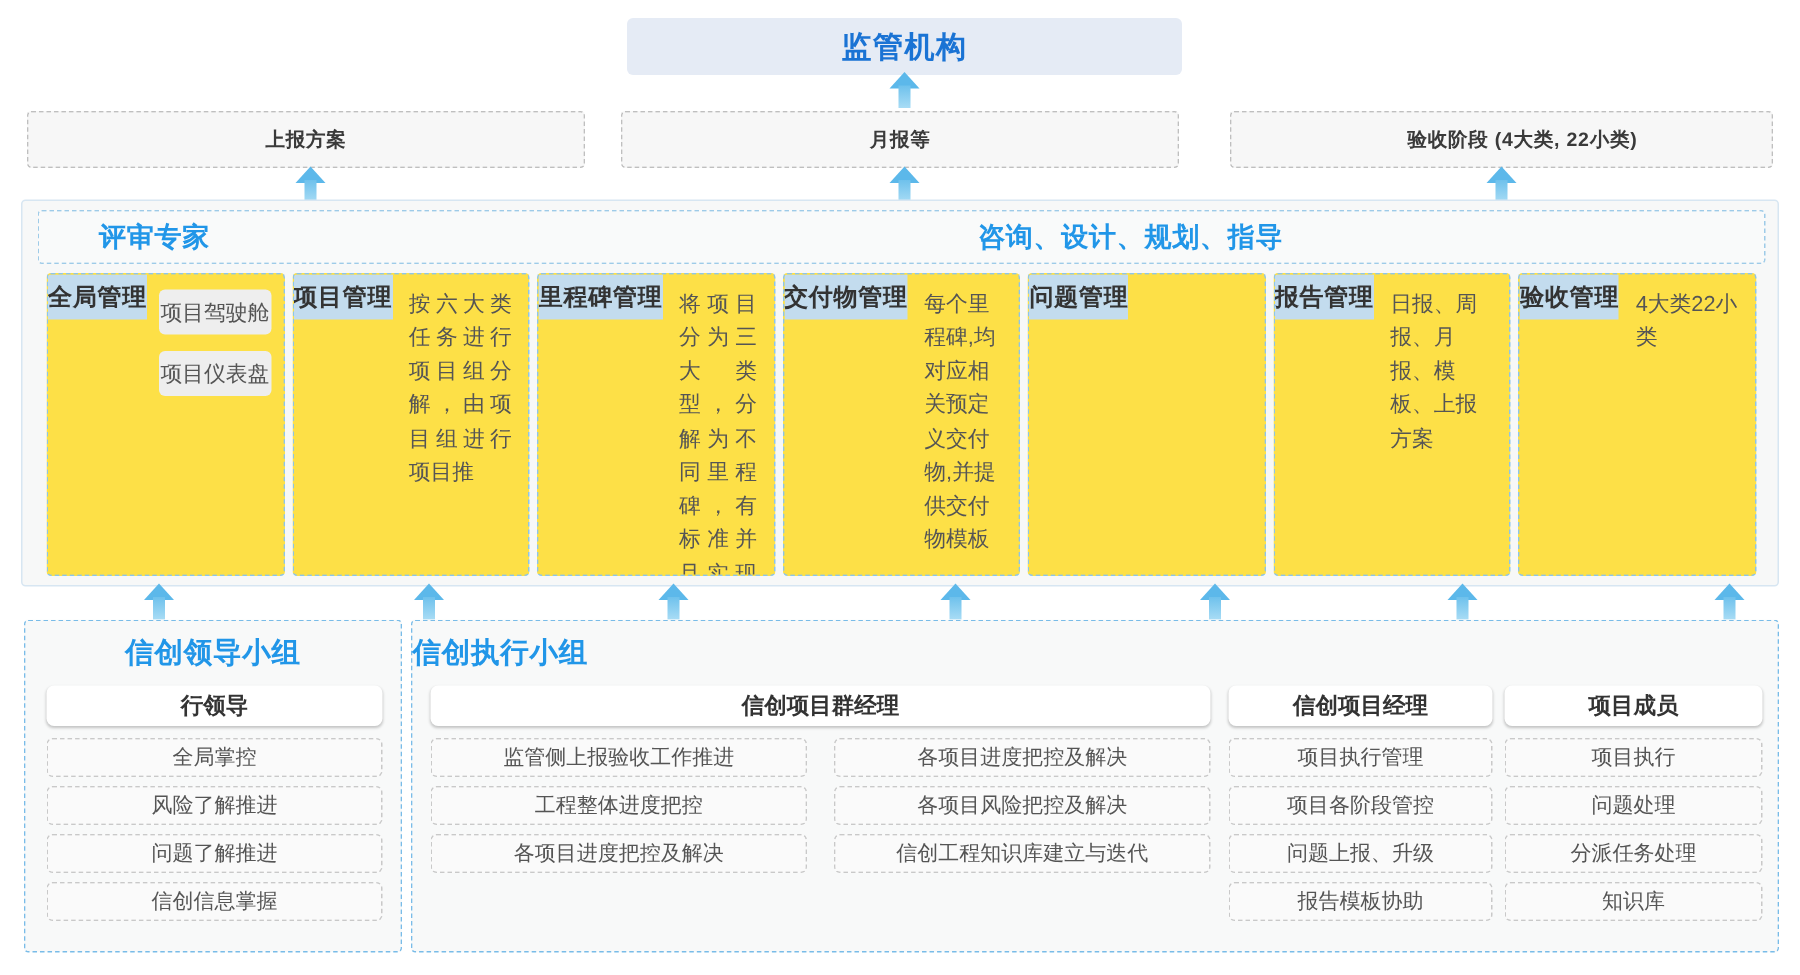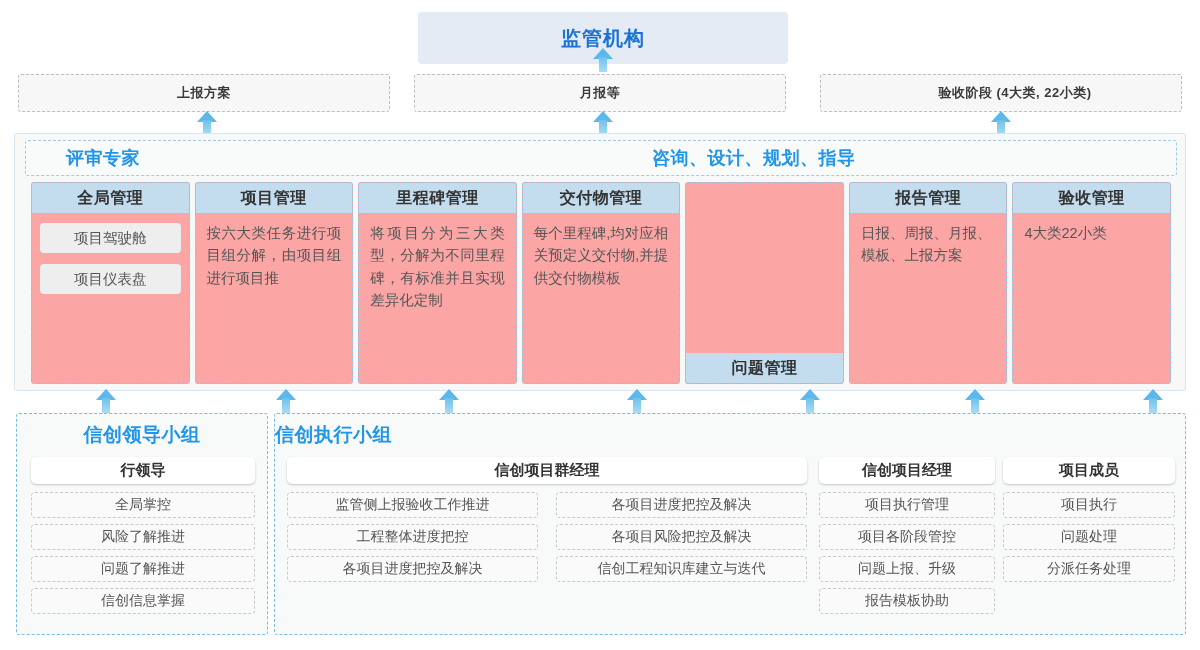--- a/index.html
+++ b/index.html
@@ -6,21 +6,21 @@
   html, body {
     width: 1200px; height: 650px;
     background: #ffffff;
     font-family: "Liberation Sans", "DejaVu Sans", sans-serif;
     overflow: hidden;
   }
   .page { position: relative; width: 1200px; height: 650px; }
 
   
   .regulator {
-    position: absolute; left: 418px; top: 12px; width: 370px; height: 52px;
+    position: absolute; left: 418px; top: 12px; width: 370px; height: 38px;
     background: #e5ebf5; border-radius: 4px;
     display: flex; align-items: center; justify-content: center;
     color: #1a73d4; font-weight: bold; font-size: 20px; letter-spacing: 1px;
   }
 
   
   .report-box {
     position: absolute; top: 74px; height: 38px;
     background: #f7f7f7; border: 1px dashed #bfbfbf; border-radius: 3px;
     display: flex; align-items: center; justify-content: center;
@@ -58,21 +58,21 @@
     color: #2196e8; font-weight: bold; font-size: 18px; letter-spacing: .5px;
   }
   .mid-header .lbl.left  { left: 40px; }
   .mid-header .lbl.right { left: 626px; }
 
   
   .cards { position: absolute; left: 16px; top: 48px; width: 1140px; height: 202px;
            display: flex; gap: 5px; }
   .card {
     flex: 1 1 0; border: 1px dashed #8dc5e8; border-radius: 3px;
-    background: #fca5a5; display: flex; flex-direction: column; overflow: hidden; justify-content: flex-end;
+    background: #fde047; display: flex; flex-direction: row; overflow: hidden;
   }
   .card-head {
     height: 30px; background: #c3dcee; display: flex; align-items: center;
     justify-content: center; color: #333; font-weight: bold; font-size: 16px;
     letter-spacing: .5px; flex: 0 0 auto;
   }
   .card-body { flex: 1; padding: 9px 11px 6px 11px; }
   .card-body p {
     color: #555; font-size: 14.5px; line-height: 1.55;
     text-align: justify; text-justify: inter-ideograph; margin-bottom: 12px;
@@ -275,16 +275,17 @@
       <div class="pill">项目各阶段管控</div>
       <div class="pill">问题上报、升级</div>
       <div class="pill">报告模板协助</div>
     </div>
 
     <div class="col" style="left:728px; width:172px;">
       <div class="col-head">项目成员</div>
       <div class="pill">项目执行</div>
       <div class="pill">问题处理</div>
       <div class="pill">分派任务处理</div>
+      <div class="pill">知识库</div>
     </div>
   </div>
 
 </div>
 
 </body></html>

